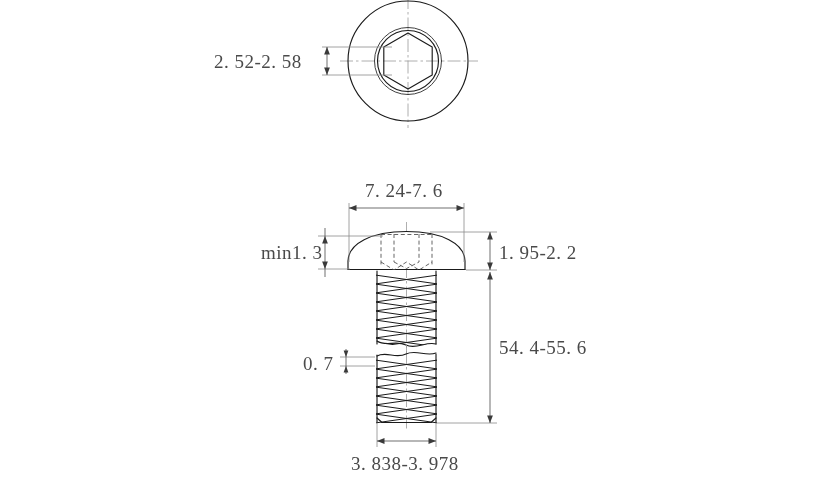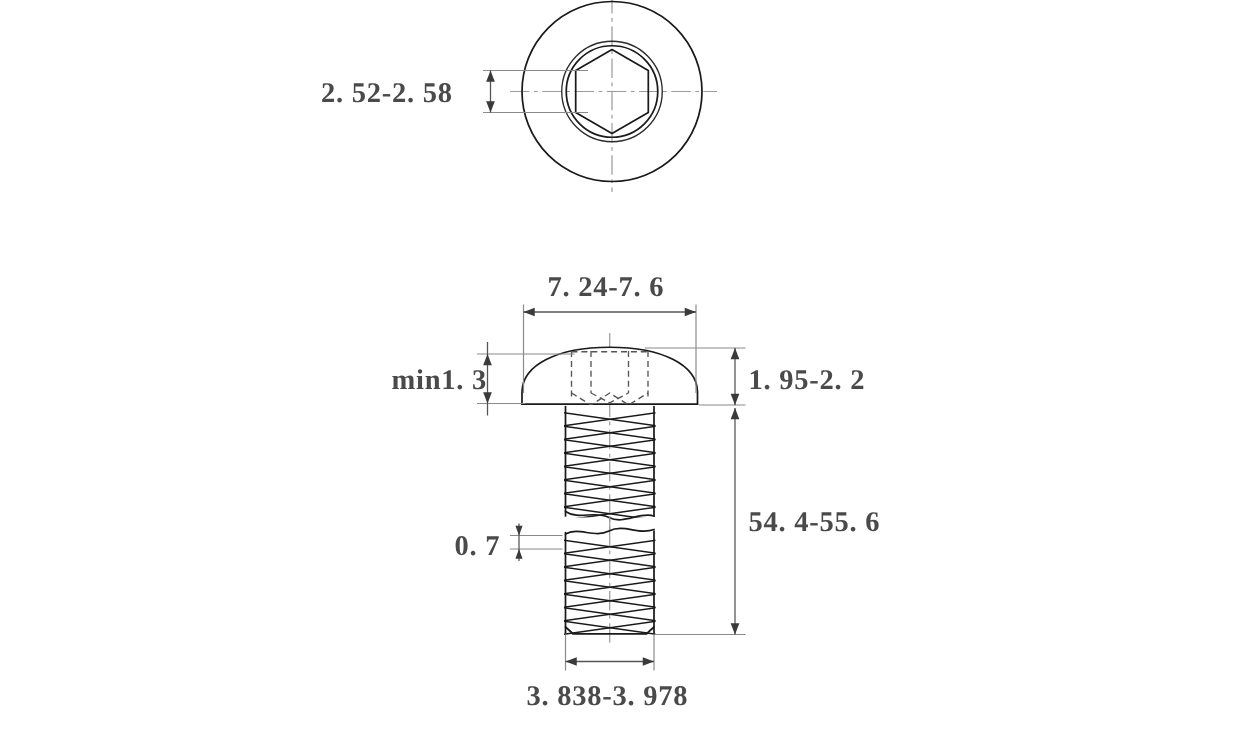--- a/index.html
+++ b/index.html
@@ -12,21 +12,20 @@
     width: 825px;
     height: 486px;
     overflow: hidden;
     font-family: "Liberation Serif", "DejaVu Serif", serif;
   }
   #drawing-root {
     position: relative;
     width: 825px;
     height: 486px;
     background: #ffffff;
-    font-weight: bold;
   }
   svg#cad-canvas {
     display: block;
     width: 825px;
     height: 486px;
   }
   .dim-text {
     font-family: "Liberation Serif", "DejaVu Serif", serif;
     font-size: 19px;
     fill: #4a4a4a;

